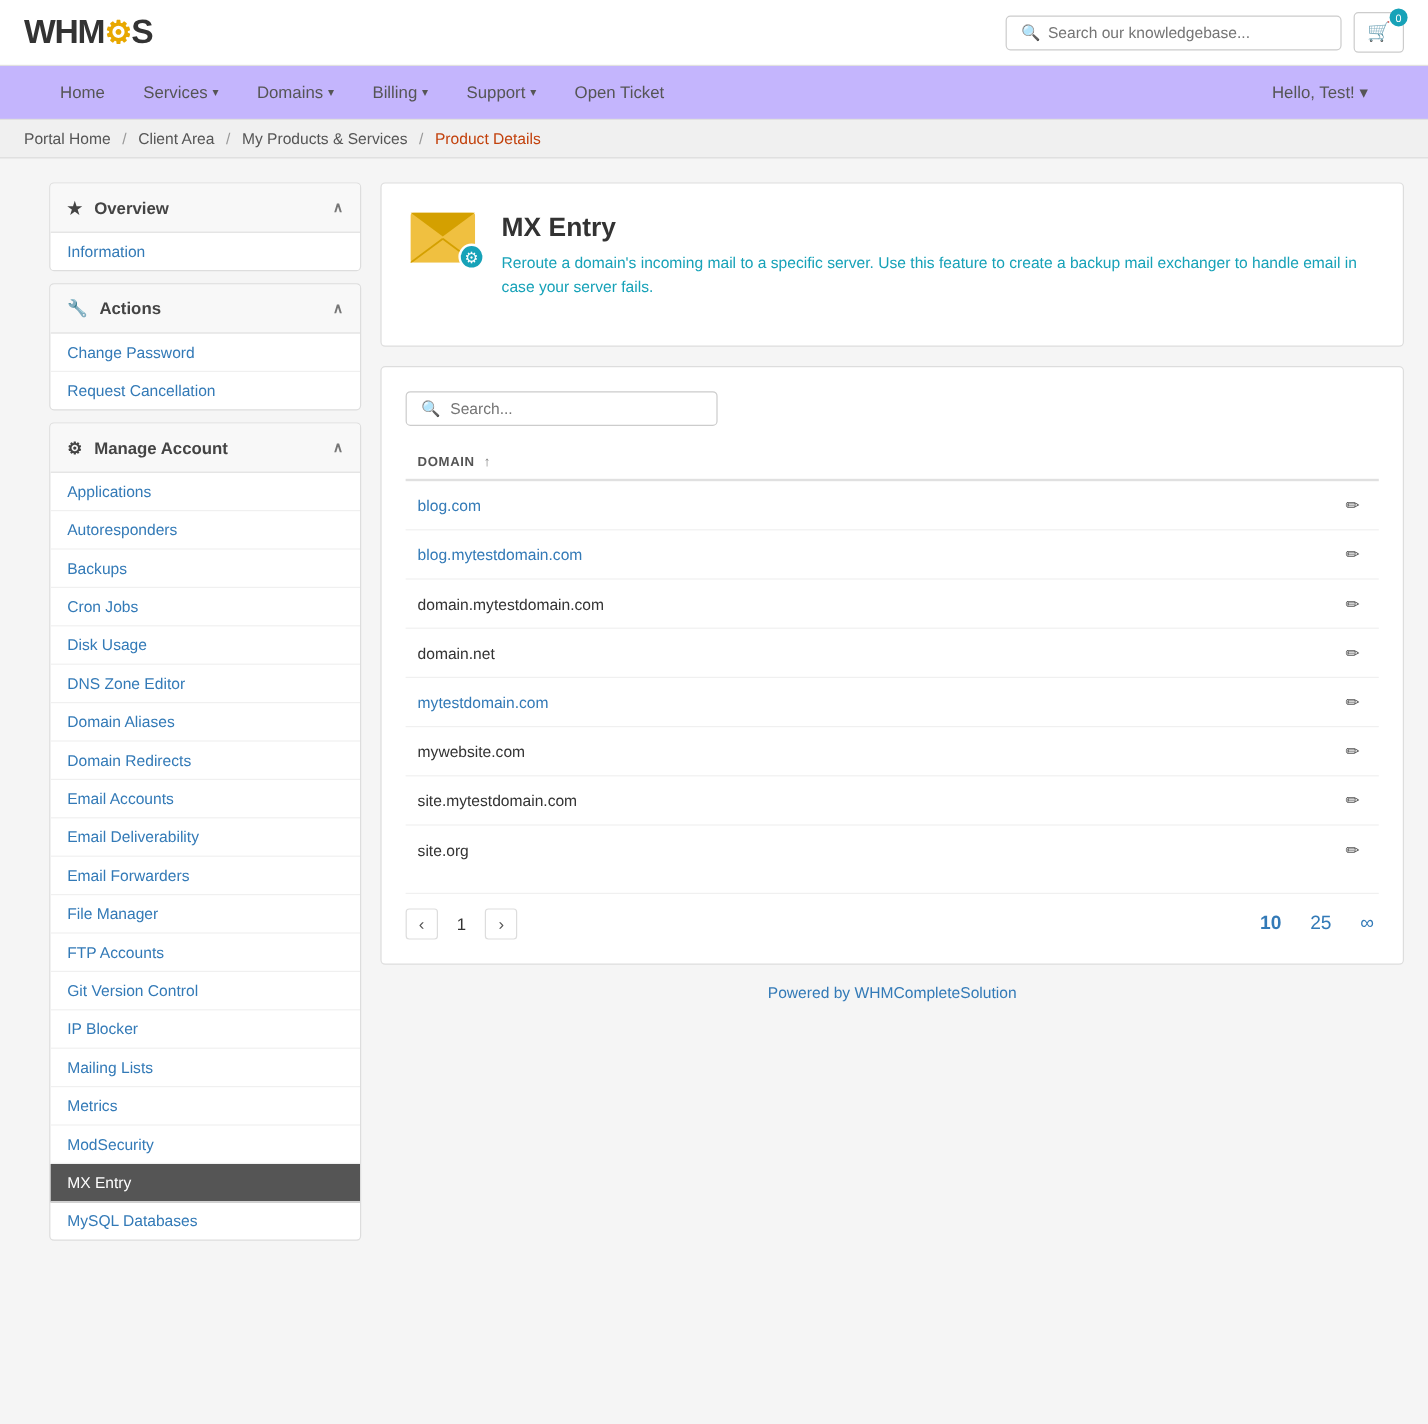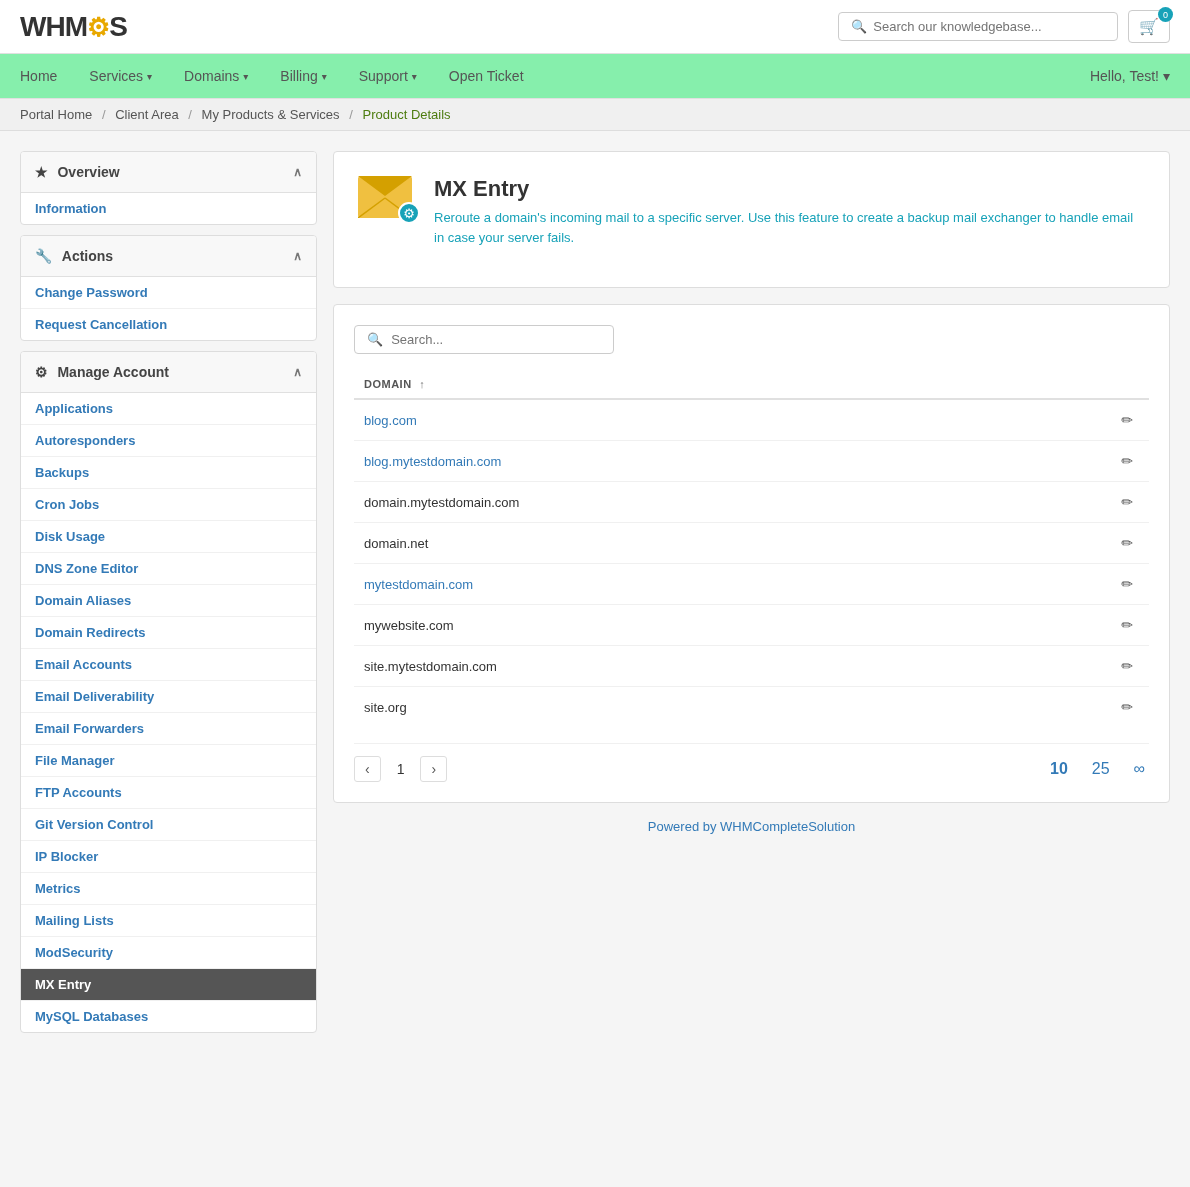--- a/index.html
+++ b/index.html
@@ -11,41 +11,41 @@
     .logo-text { font-size: 28px; font-weight: bold; color: #333; letter-spacing: -1px; }
     .logo-gear { color: #e8a800; font-size: 26px; display: inline-block; }
     .top-search { display: flex; align-items: center; }
     .search-box { display: flex; align-items: center; border: 1px solid #ccc; border-radius: 4px; padding: 6px 12px; width: 280px; background: #fff; }
     .search-box input { border: none; outline: none; font-size: 13px; color: #999; width: 100%; background: transparent; }
     .search-icon-top { color: #999; margin-right: 6px; font-size: 13px; }
     .cart-btn { background: #fff; border: 1px solid #ccc; border-radius: 4px; padding: 6px 10px; margin-left: 10px; position: relative; cursor: pointer; font-size: 16px; color: #555; }
     .cart-badge { position: absolute; top: -4px; right: -4px; background: #17a2b8; color: #fff; font-size: 9px; border-radius: 50%; width: 15px; height: 15px; display: flex; align-items: center; justify-content: center; }
 
     
-    .nav-bar { background: #86efac; border-bottom: 1px solid #e0e0e0; padding: 0 4px; display: flex; align-items: center; justify-content: space-between; }
+    .nav-bar { background: #c4b5fd; border-bottom: 1px solid #e0e0e0; padding: 0 34px; display: flex; align-items: center; justify-content: space-between; }
     .nav-links { display: flex; align-items: center; }
     .nav-item { padding: 14px 16px; font-size: 14px; color: #555; cursor: pointer; display: flex; align-items: center; gap: 4px; text-decoration: none; }
     .nav-dropdown { font-size: 10px; }
     .nav-right { padding: 14px 16px; font-size: 14px; color: #555; cursor: pointer; display: flex; align-items: center; gap: 4px; }
 
     
     .breadcrumb { background: #f0f0f0; padding: 8px 20px; font-size: 13px; color: #666; border-bottom: 1px solid #ddd; }
     .breadcrumb a { color: #555; text-decoration: none; }
     .breadcrumb .sep { margin: 0 6px; color: #999; }
-    .breadcrumb .current { color: #4d7c0f; }
+    .breadcrumb .current { color: #c2410c; }
 
     
     .main-layout { display: flex; padding: 20px; gap: 16px; min-height: calc(100vh - 150px); }
 
     
-    .sidebar { width: 297px; flex-shrink: 0; }
+    .sidebar { width: 260px; flex-shrink: 0; margin-left: 21px; }
     .sidebar-section { background: #fff; border: 1px solid #ddd; border-radius: 4px; margin-bottom: 10px; overflow: hidden; }
     .sidebar-section-header { background: #f8f8f8; padding: 12px 14px; font-size: 14px; font-weight: bold; color: #444; display: flex; align-items: center; justify-content: space-between; border-bottom: 1px solid #e0e0e0; }
     .sidebar-section-header .icon { margin-right: 6px; }
-    .sidebar-link { display: block; padding: 8px 14px; font-size: 13px; color: #337ab7; text-decoration: none; cursor: pointer; border-bottom: 1px solid #f0f0f0; font-weight: bold; }
+    .sidebar-link { display: block; padding: 8px 14px; font-size: 13px; color: #337ab7; text-decoration: none; cursor: pointer; border-bottom: 1px solid #f0f0f0; }
     .sidebar-link:last-child { border-bottom: none; }
     .sidebar-link.active { background: #555; color: #fff; }
     .chevron { font-size: 12px; color: #777; }
 
     
     .content { flex: 1; }
     .content-panel { background: #fff; border: 1px solid #ddd; border-radius: 4px; padding: 24px; margin-bottom: 16px; }
     .product-header { display: flex; align-items: flex-start; gap: 16px; margin-bottom: 16px; }
     .product-icon { width: 60px; height: 60px; position: relative; flex-shrink: 0; }
     .gear-overlay { position: absolute; bottom: -4px; right: -4px; background: #17a2b8; border-radius: 50%; width: 22px; height: 22px; display: flex; align-items: center; justify-content: center; color: #fff; font-size: 13px; border: 2px solid #fff; }
@@ -169,22 +169,22 @@
       <a class="sidebar-link" href="#">DNS Zone Editor</a>
       <a class="sidebar-link" href="#">Domain Aliases</a>
       <a class="sidebar-link" href="#">Domain Redirects</a>
       <a class="sidebar-link" href="#">Email Accounts</a>
       <a class="sidebar-link" href="#">Email Deliverability</a>
       <a class="sidebar-link" href="#">Email Forwarders</a>
       <a class="sidebar-link" href="#">File Manager</a>
       <a class="sidebar-link" href="#">FTP Accounts</a>
       <a class="sidebar-link" href="#">Git Version Control</a>
       <a class="sidebar-link" href="#">IP Blocker</a>
+      <a class="sidebar-link" href="#">Mailing Lists</a>
       <a class="sidebar-link" href="#">Metrics</a>
-      <a class="sidebar-link" href="#">Mailing Lists</a>
       <a class="sidebar-link" href="#">ModSecurity</a>
       <a class="sidebar-link active" href="#">MX Entry</a>
       <a class="sidebar-link" href="#">MySQL Databases</a>
     </div>
 
   </div>
 
   <div class="content">
 
     <div class="content-panel">

